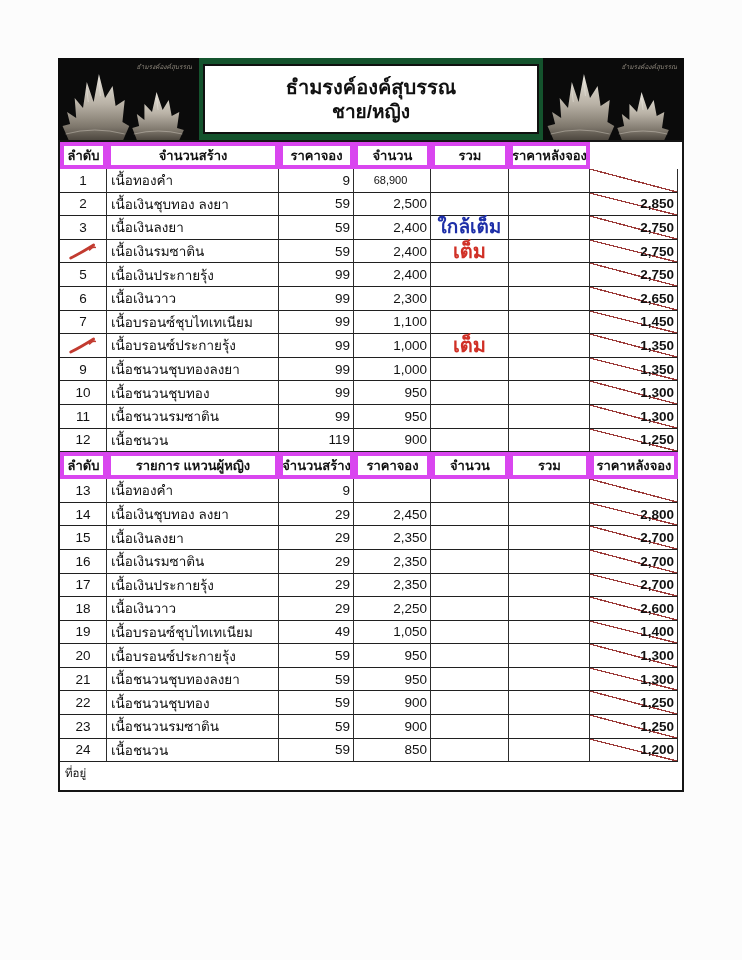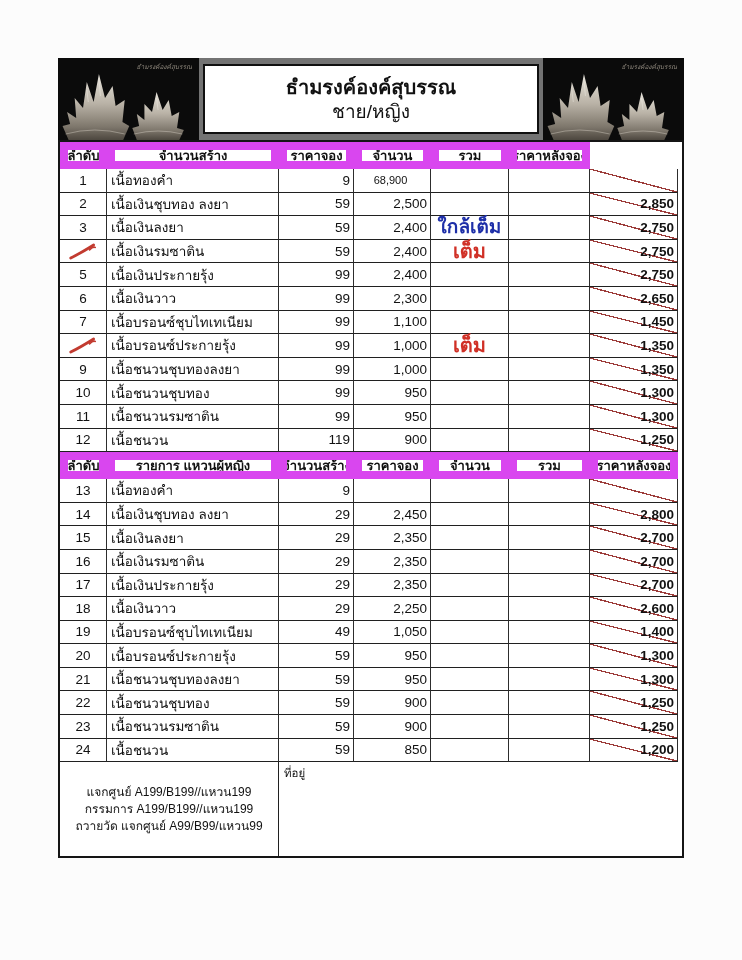--- a/index.html
+++ b/index.html
@@ -3,44 +3,44 @@
 <meta charset="utf-8">
 <style>
   html,body{margin:0;padding:0;}
   body{
     width:742px;height:960px;background:#fcfcfc;
     font-family:"Liberation Sans","DejaVu Sans",sans-serif;
     color:#111;position:relative;overflow:hidden;
   }
   .sheet{position:absolute;left:58px;top:58px;width:626px;}
   
-  .strip{display:flex;height:82px;background:#737373;}
+  .strip{display:flex;height:82px;background:#14532d;}
   .panel{flex:1;position:relative;overflow:hidden;background:#0b0b0b;}
   .panel .caption{
     position:absolute;top:5px;right:7px;text-align:right;
     color:#8f887d;font-size:6.5px;line-height:7px;font-style:italic;white-space:nowrap;
   }
   .panel svg{position:absolute;bottom:0;left:0;width:100%;height:72px;}
   .title-box{
     width:336px;margin:6px 4px;background:#fff;border:2px solid #101010;
     display:flex;flex-direction:column;align-items:center;justify-content:center;
     box-sizing:border-box;
   }
   .title-line1{font-size:20px;font-weight:bold;line-height:26px;}
-  .title-line2{font-size:19px;font-weight:normal;line-height:24px;}
+  .title-line2{font-size:19px;font-weight:bold;line-height:24px;}
   
   :root{
     --cols:47px 172px 75px 77px 78px 81px 88px;
     --slash:#9c3b39;--pen:#c23b30;--blue:#1e2fa8;--red:#d03026;
   }
   .tsection{width:626px;border-left:2px solid #151515;border-right:2px solid #151515;box-sizing:border-box;background:#fff;}
   .tsection.first{border-top:2px solid #151515;}
   .hrow{display:grid;grid-template-columns:var(--cols);background:#fff;}
   .hcell{
-    border:8px solid #d946ef;box-sizing:border-box;height:27px;
+    border:4px solid #d946ef;box-sizing:border-box;height:27px;
     display:flex;align-items:center;justify-content:center;
     font-weight:bold;font-size:13px;white-space:nowrap;overflow:hidden;
   }
   .trow{display:grid;grid-template-columns:var(--cols);}
   .tcell{
     border-right:1px solid #2d2d2d;border-bottom:1.5px solid #202020;
     box-sizing:border-box;height:23.6px;display:flex;align-items:center;
     font-size:13.5px;overflow:visible;position:relative;background:transparent;
   }
   .tcell.c-no{justify-content:center;}
@@ -405,23 +405,18 @@
           <div class="tcell c-mid"></div>
           <div class="tcell c-num slashed">
             <span class="after-val">1,200</span>
           </div>
         </div>
       </div>
     </div>
 
 
   <div class="footerrow">
-    <div class="fleft">
-      <div class="note">แจกศูนย์  A199/B199//แหวน199</div>
-      <div class="note">กรรมการ A199/B199//แหวน199</div>
-      <div class="note">ถวายวัด แจกศูนย์  A99/B99/แหวน99</div>
-    </div>
     <div class="fright">
       <span>ที่อยู่</span>
     </div>
   </div>
 
 </div>
 
 </body></html>

